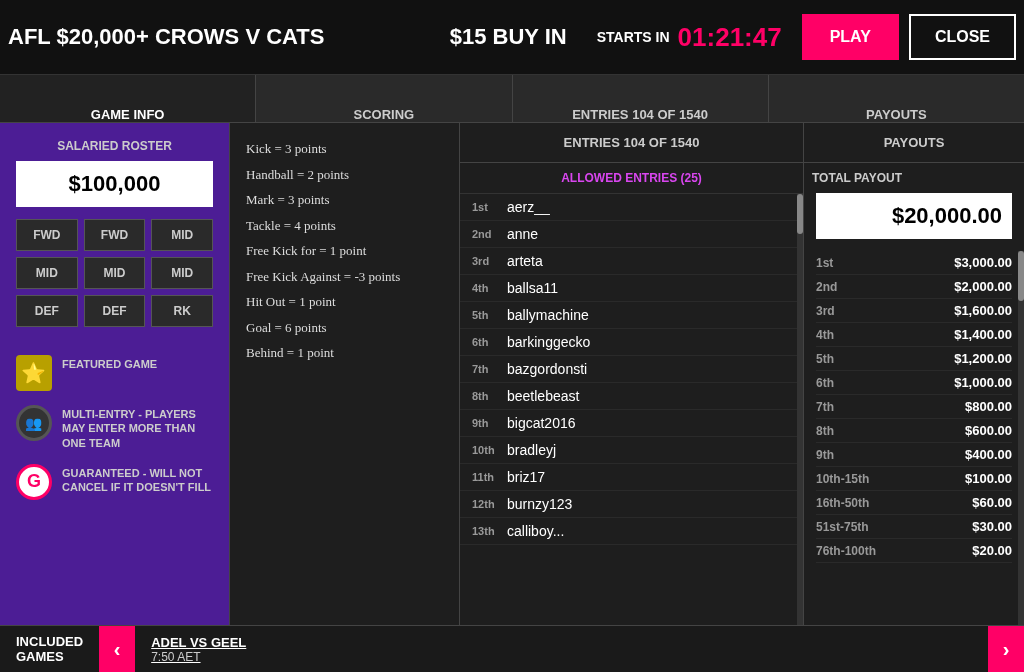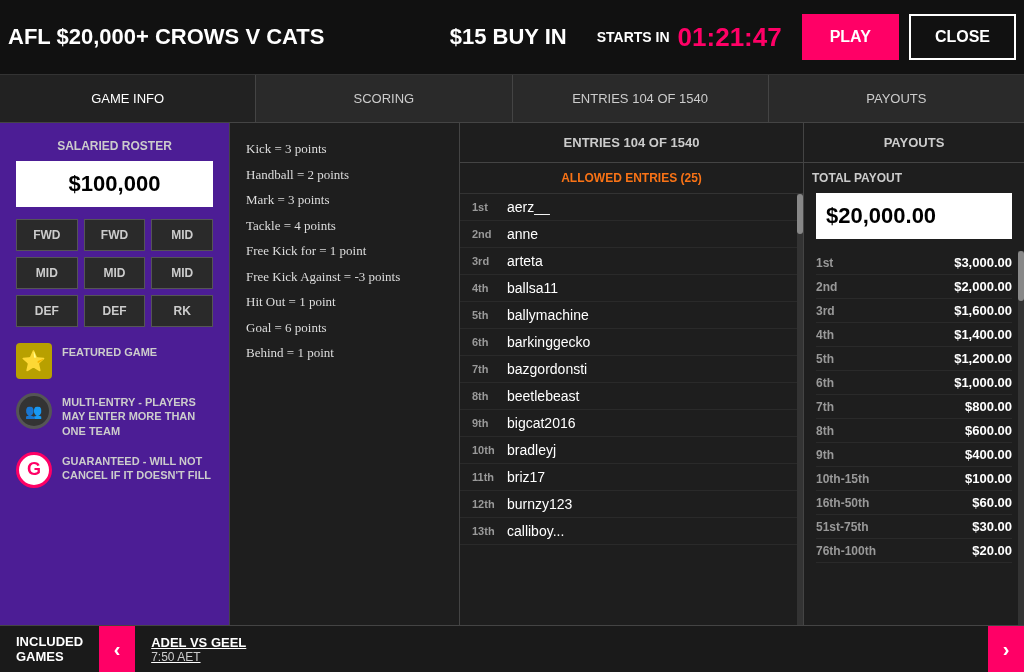--- a/index.html
+++ b/index.html
@@ -78,24 +78,24 @@
     
     .tabs {
       display: flex;
       background: #2a2a2a;
       height: 48px;
       border-bottom: 1px solid #444;
     }
     .tab {
       flex: 1;
       display: flex;
-      align-items: center;
+      align-items: flex-end;
       justify-content: center;
       font-size: 13px;
-      font-weight: 400;
+      font-weight: 700;
       text-transform: uppercase;
       color: #ccc;
       border-right: 1px solid #444;
       cursor: pointer;
     }
     .tab:last-child { border-right: none; }
     .tab.active {
       background: #222;
       color: #fff;
     }
@@ -129,21 +129,21 @@
       text-align: center;
       font-size: 22px;
       font-weight: 900;
       padding: 10px;
       margin-bottom: 12px;
     }
     .roster-grid {
       display: grid;
       grid-template-columns: repeat(3, 1fr);
       gap: 6px;
-      margin-bottom: 16px;
+      margin-bottom: 28px;
     }
     .roster-cell {
       background: #2a2a2a;
       border: 1px solid #555;
       text-align: center;
       padding: 8px 4px;
       font-size: 12px;
       font-weight: 700;
       color: #ccc;
     }
@@ -220,21 +220,21 @@
       font-weight: 700;
       color: #ccc;
       text-transform: uppercase;
       padding: 12px;
       border-bottom: 1px solid #444;
     }
     .allowed-entries-label {
       text-align: center;
       font-size: 12px;
       font-weight: 700;
-      color: #f97316;
+      color: #d946ef;
       text-transform: uppercase;
       padding: 8px;
       border-bottom: 1px solid #333;
     }
     .entries-list {
       flex: 1;
       overflow-y: auto;
       position: relative;
     }
     .entry-row {
@@ -295,21 +295,21 @@
       text-align: left;
       font-size: 12px;
       font-weight: 700;
       color: #ccc;
       text-transform: uppercase;
       padding: 8px;
     }
     .total-payout-amount {
       background: #fff;
       color: #000;
-      text-align: left;
+      text-align: right;
       font-size: 22px;
       font-weight: 900;
       padding: 10px;
       margin: 0 12px 12px;
     }
     .payout-list {
       flex: 1;
       overflow-y: auto;
       padding: 0 12px;
       position: relative;

